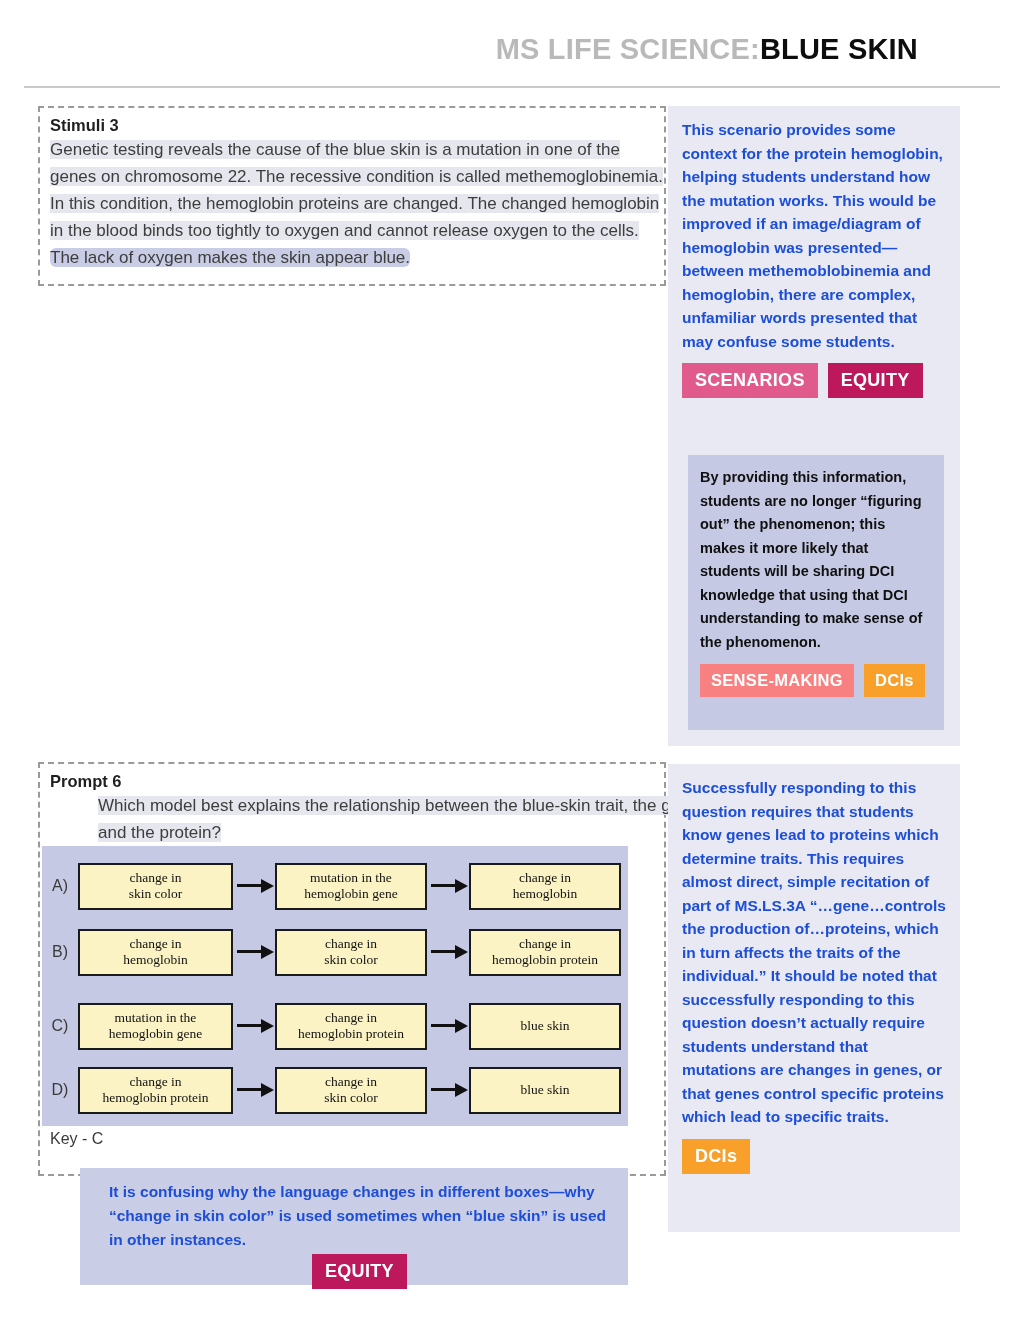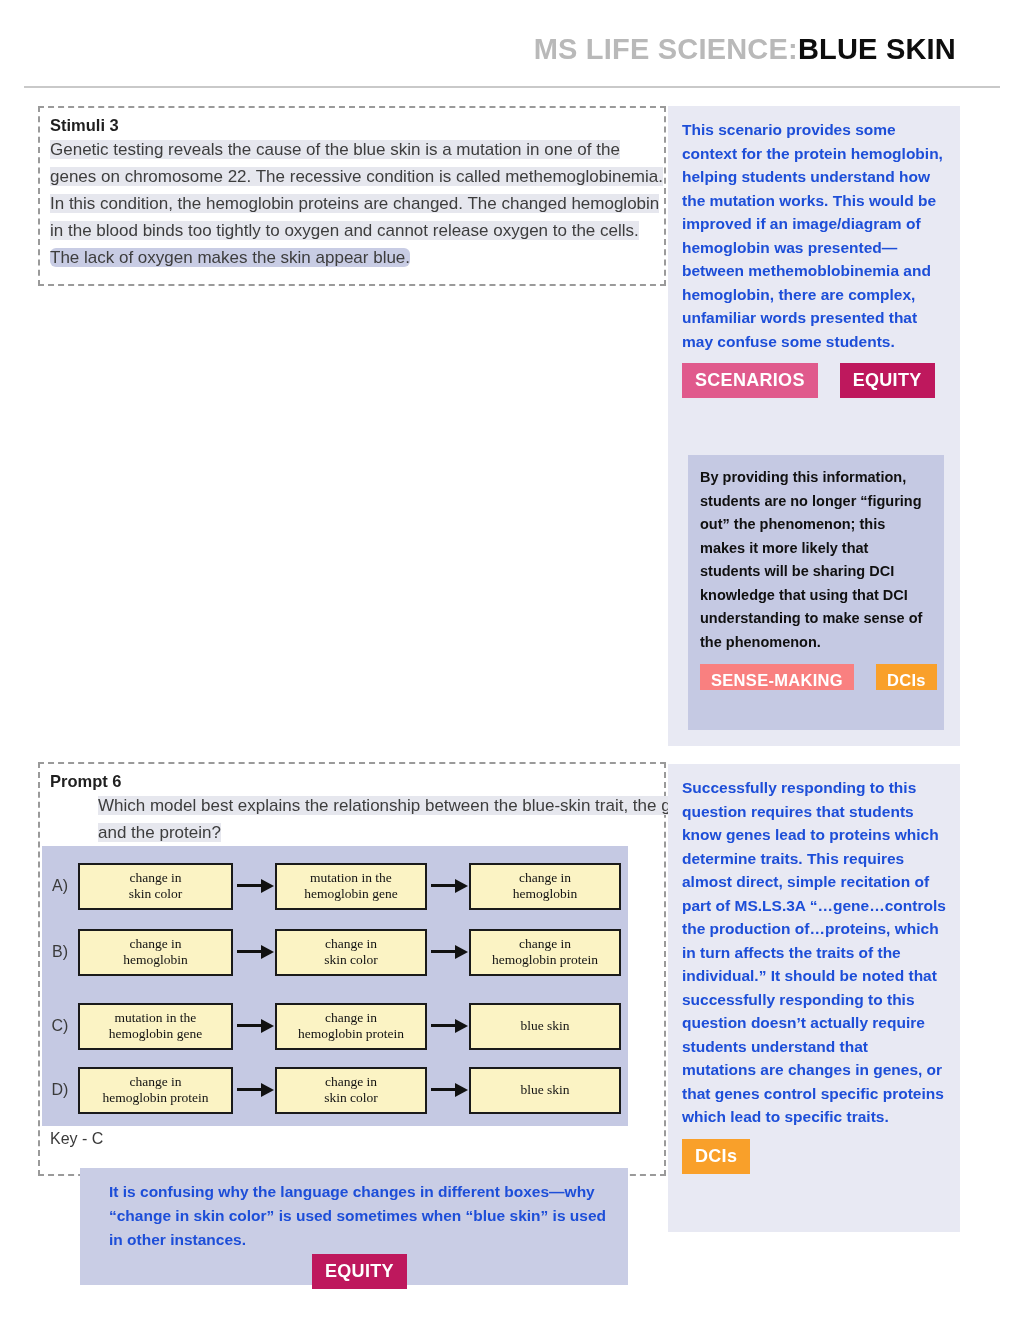--- a/index.html
+++ b/index.html
@@ -8,21 +8,21 @@
     background:#ffffff;
     font-family:"Liberation Sans", sans-serif;
     position:relative;
     overflow:hidden;
     color:#2b2b2b;
   }
   
   .header{
     position:absolute;left:0;top:26px;width:1024px;height:46px;
     text-align:right;
-    padding-right:68px;
+    padding-right:106px;
     box-sizing:border-box;
   }
   .header .title-line{
     font-size:29px;font-weight:bold;letter-spacing:.2px;line-height:46px;
     white-space:nowrap;
   }
   .header .title-gray{color:#b9b9b9;}
   .header .title-black{color:#0d0d0d;}
   .header-rule{
     position:absolute;left:24px;top:86px;width:976px;height:2px;background:#c9c9c9;
@@ -132,31 +132,31 @@
 
   .callout-text{
     font-size:15.5px;line-height:23.5px;font-weight:bold;color:#1d4ed8;
   }
   .callout-text-sm{
     font-size:14.5px;line-height:23.5px;font-weight:bold;color:#101010;
   }
   #bottom-left-callout .callout-text{font-size:15.5px;line-height:24px;margin-left:13px;}
 
   
-  .tag-row{display:flex;gap:22px;align-items:flex-start;margin-top:10px;}
+  .tag-row{display:flex;gap:10px;align-items:flex-start;margin-top:10px;}
   .tag{
     display:inline-block;
     color:#ffffff;
     font-weight:bold;
     letter-spacing:.3px;
     padding:7px 13px 8px 13px;
     font-size:18px;line-height:20px;
     white-space:nowrap;
   }
-  .tag.small{font-size:16.5px;padding:6px 11px 0 11px;}
+  .tag.small{font-size:16.5px;padding:6px 11px 7px 11px;}
   .tag-scenarios{background:#e05a8c;}
   .tag-equity{background:#be185d;}
   .tag-sense{background:#f98080;}
   .tag-dcis{background:#f9a02a;}
 </style>
 </head>
 <body>
 
 <div class="header">
   <div class="title-line">

